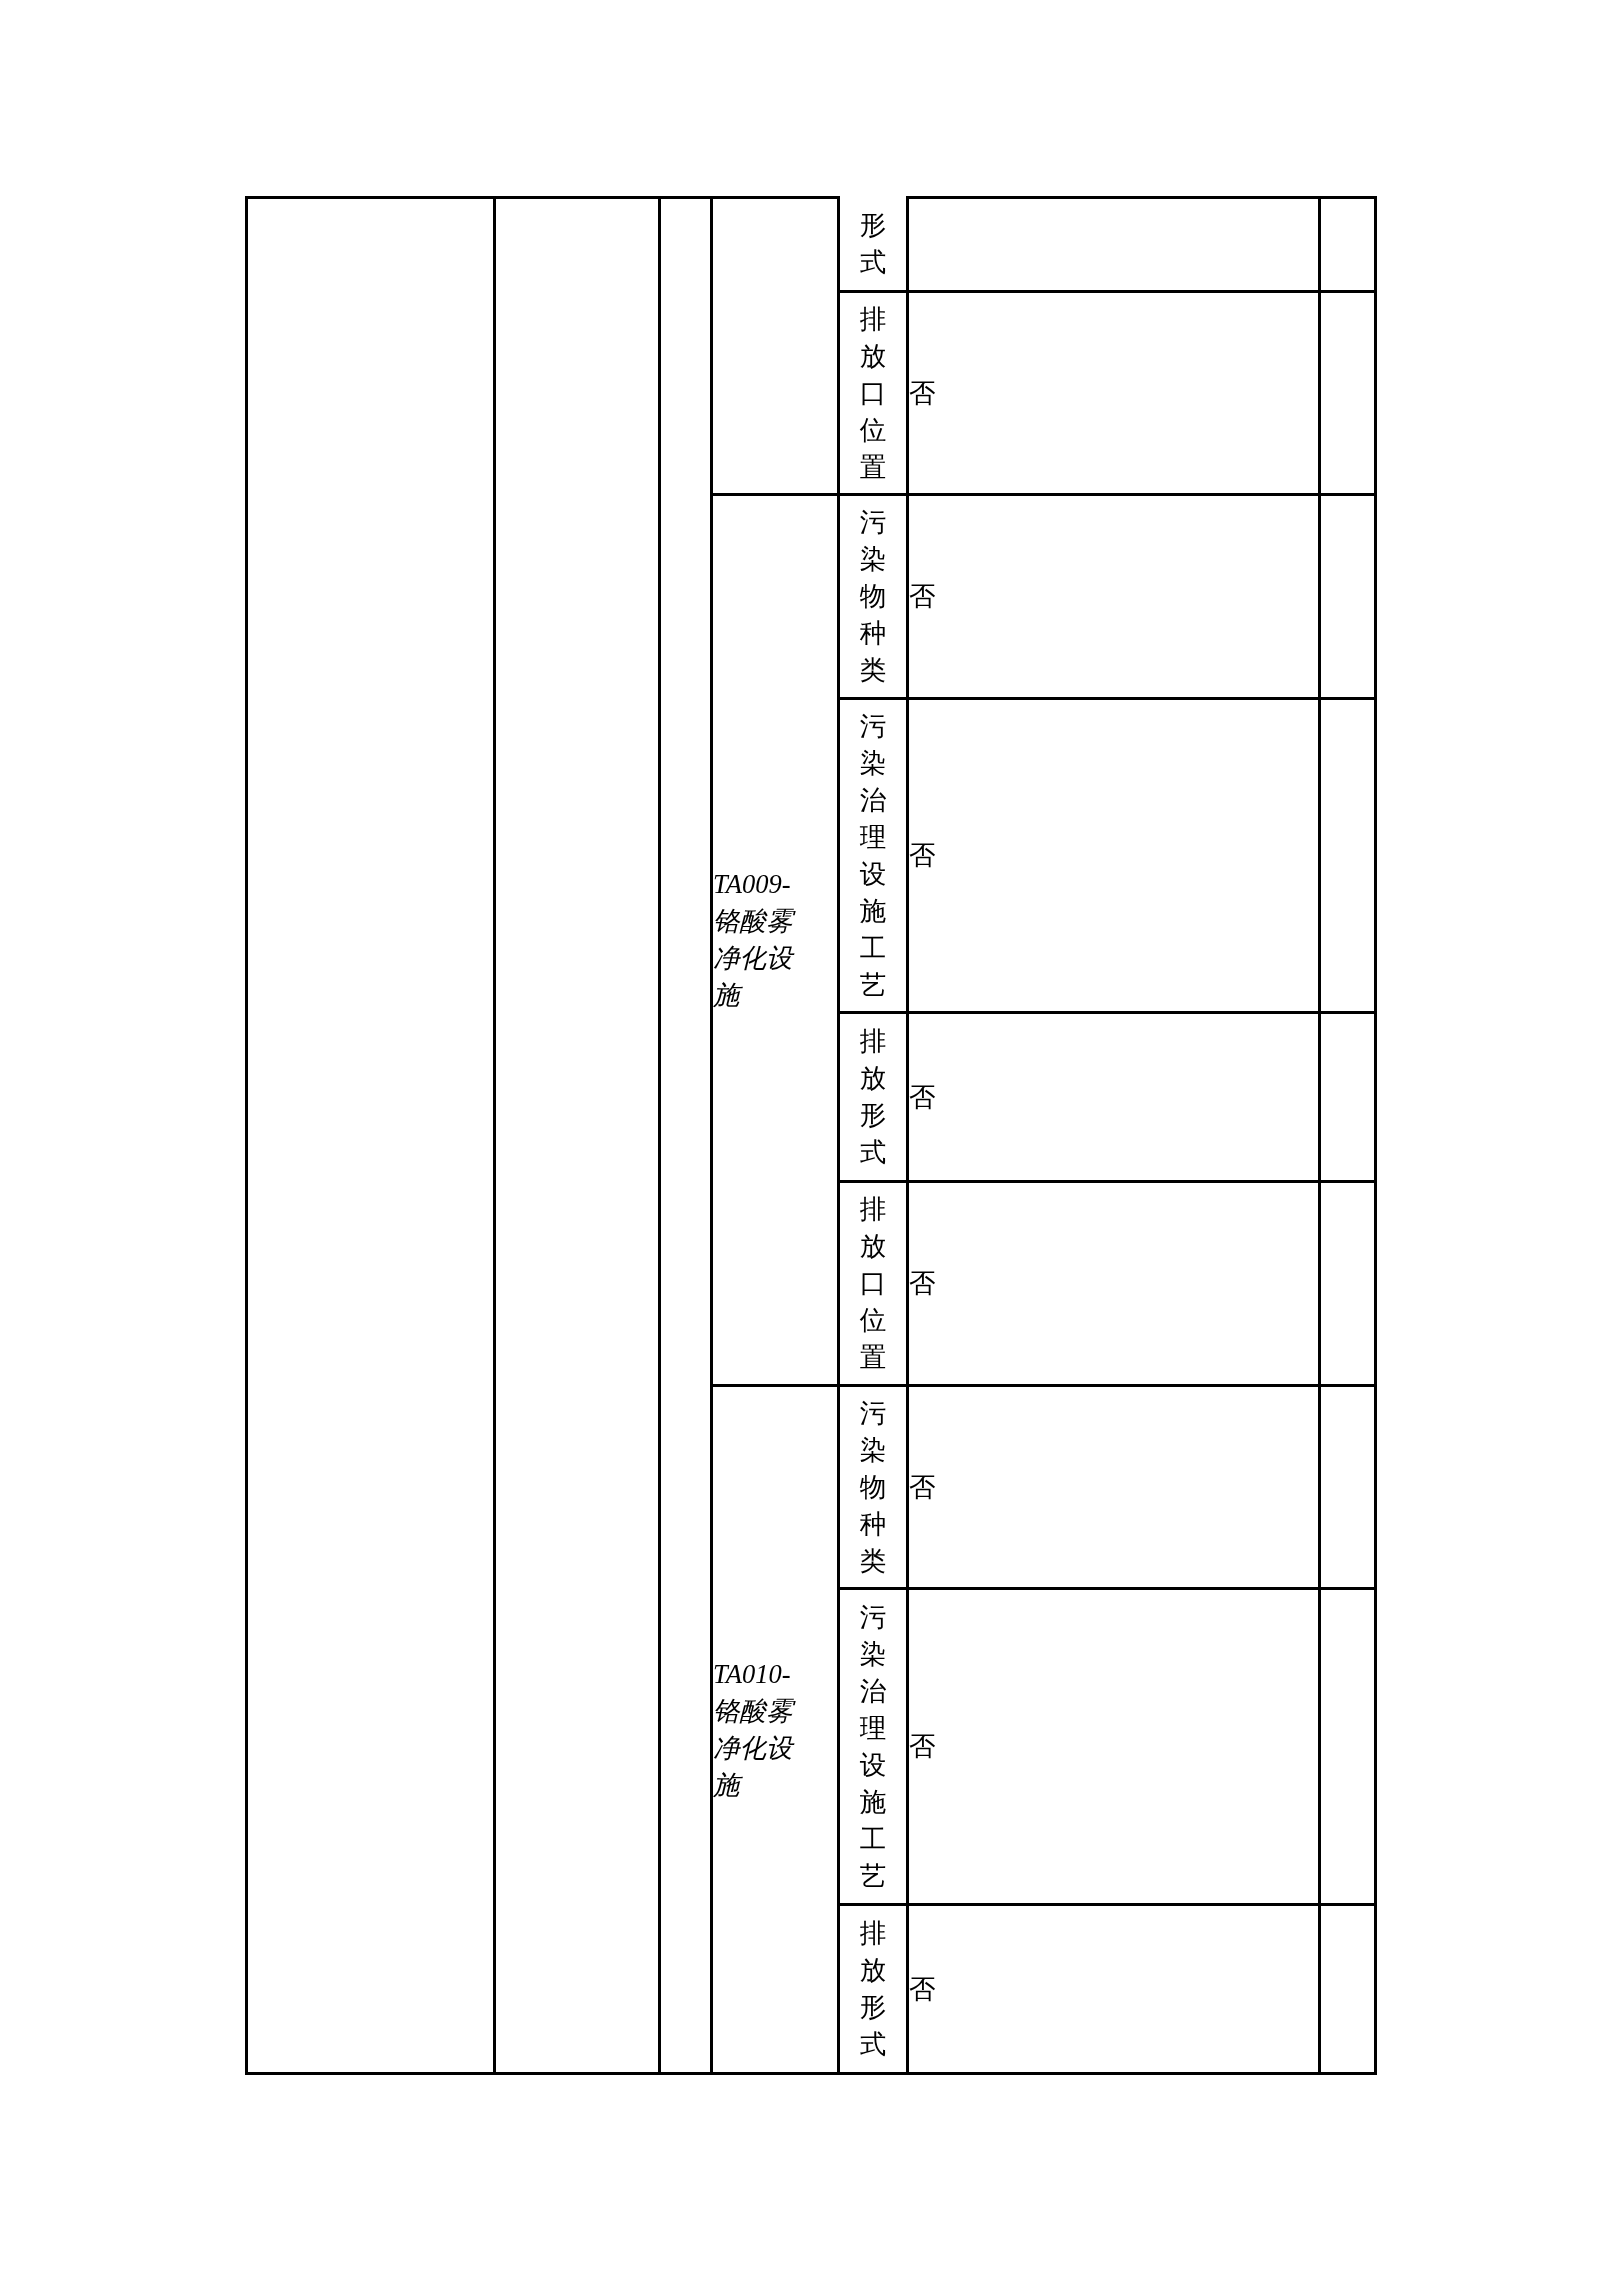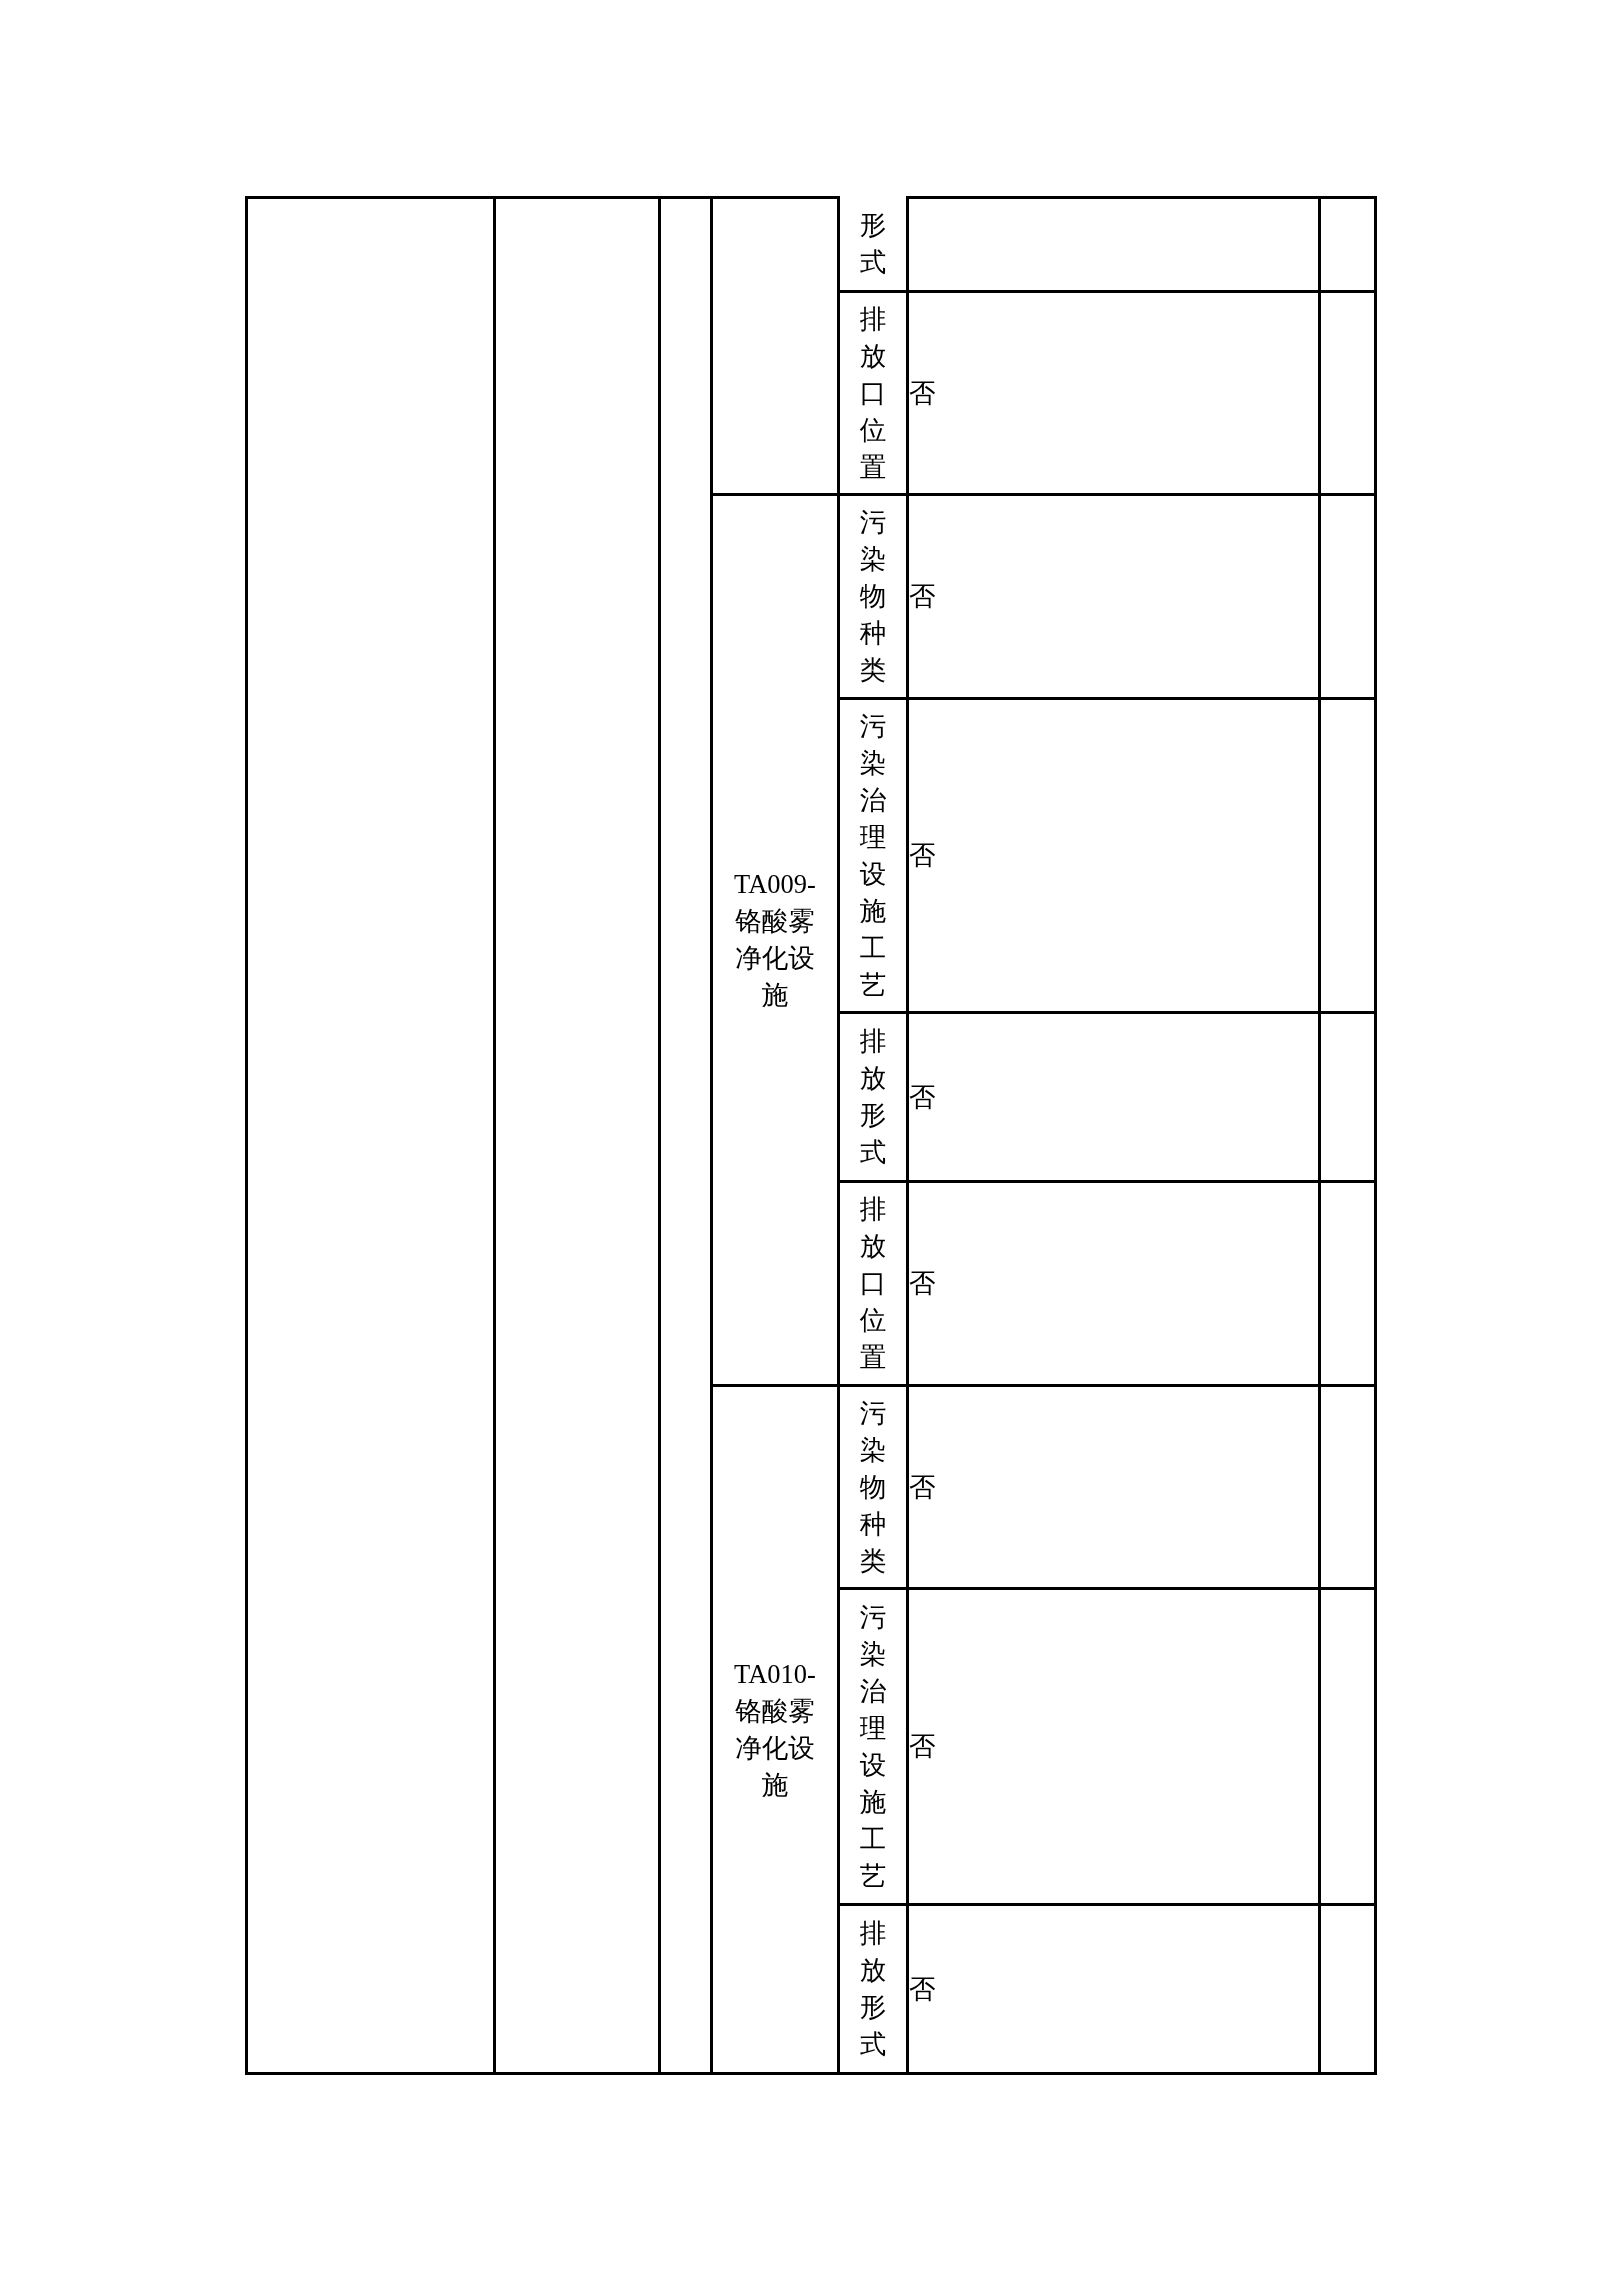--- a/index.html
+++ b/index.html
@@ -30,22 +30,22 @@
     vertical-align: middle;
     color: #000000;
     font-size: 26.5px;
     line-height: 37px;
     overflow: hidden;
   }
   td.spanning-empty-cell {
     background: #ffffff;
   }
   td.facility-cell {
-    text-align: center;
     white-space: pre-line;
+    font-style: italic;
   }
   td.label-cell {
     text-align: center;
     white-space: pre-line;
   }
   td.label-cell.no-top-border {
     border-top: none;
   }
   td.value-cell {
     text-align: left;

